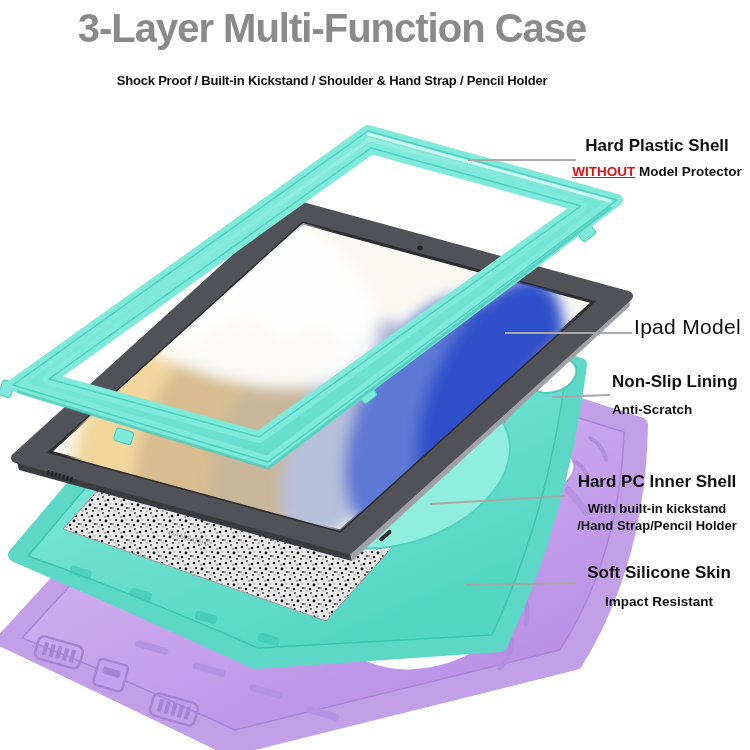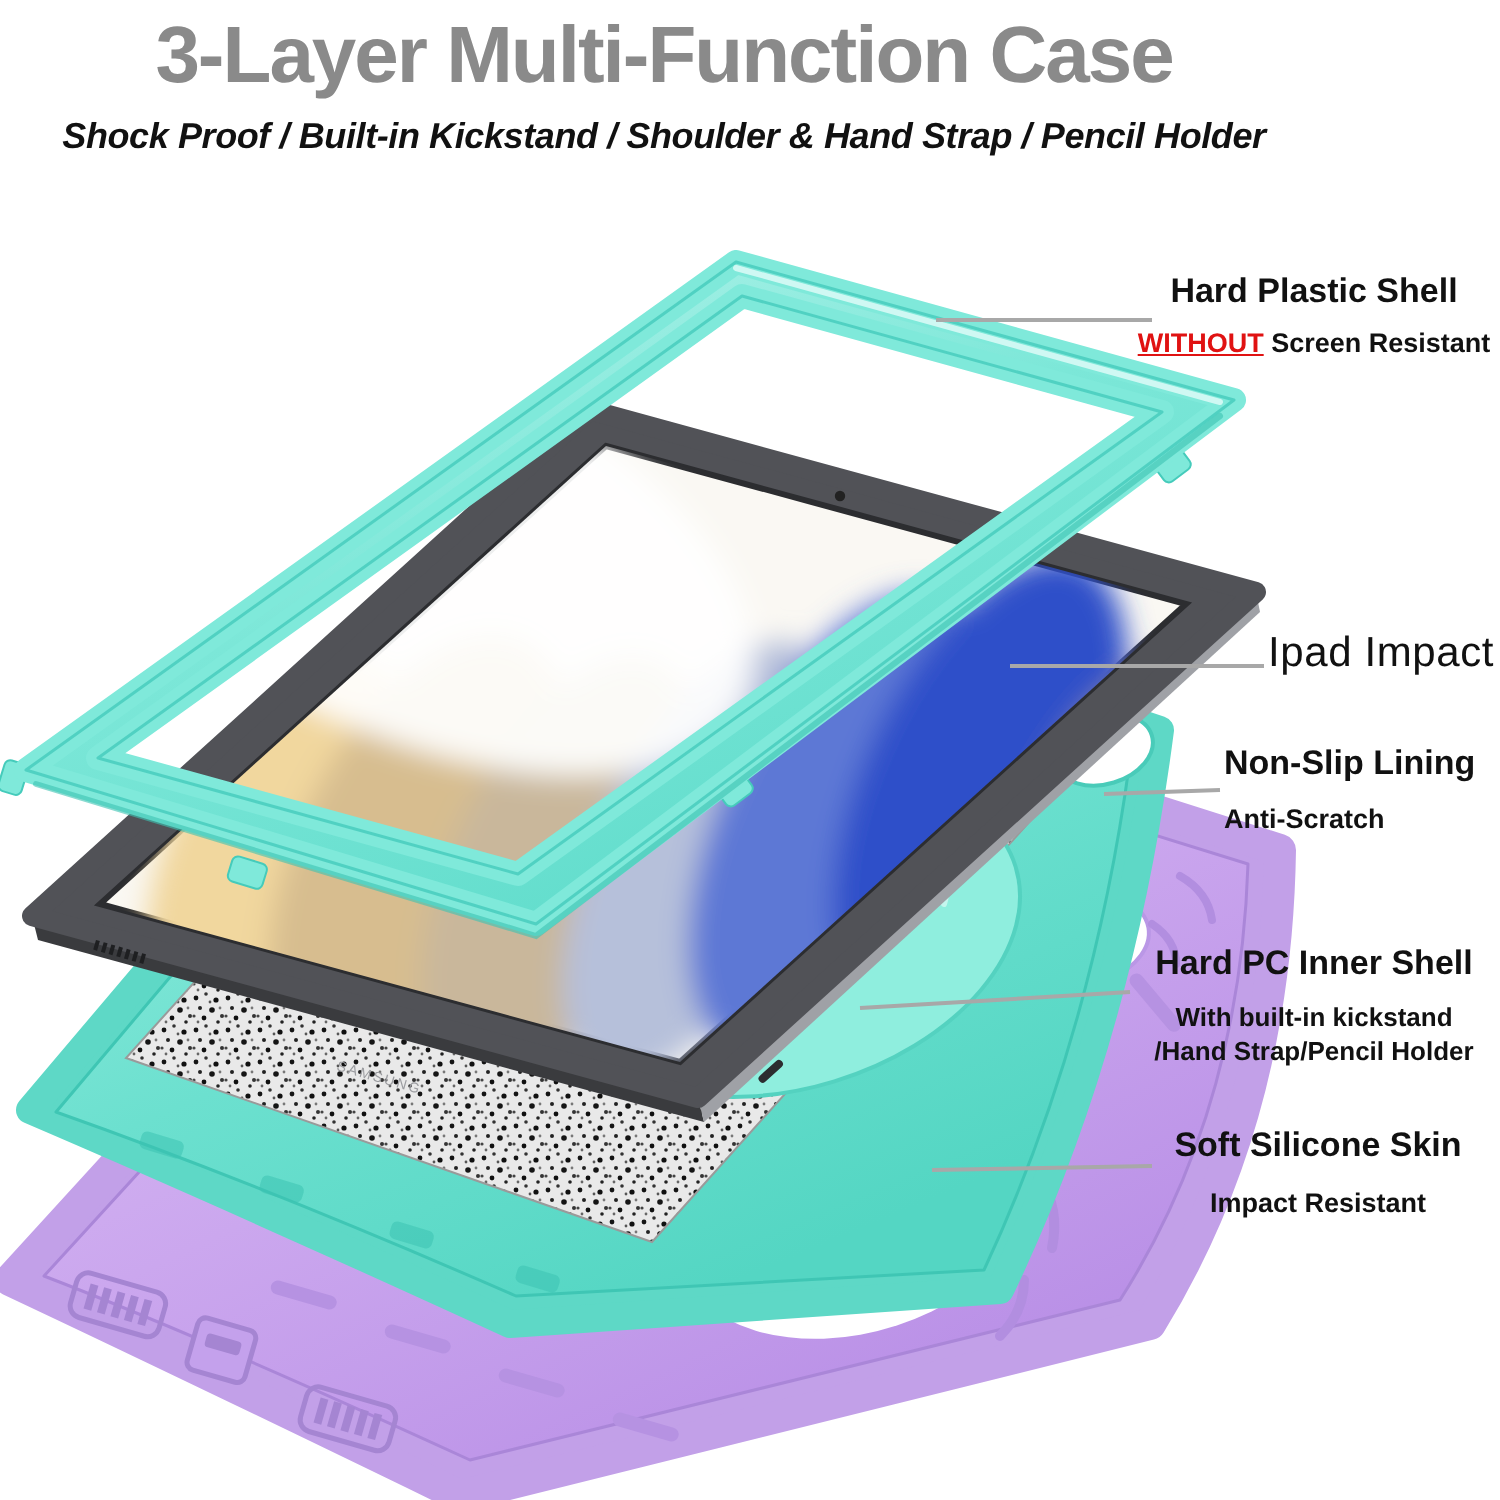--- a/index.html
+++ b/index.html
@@ -1,21 +1,21 @@
 <!DOCTYPE html>
 <html style="--c-teal: #7de8d9; --c-teal_dark: #45cbba; --c-purple: #cbaaee; --c-purple_dark: #aa86d8; --c-red: #e01212; --c-title_gray: #8a8a8a; --c-line_gray: #a8a8a8; --c-text_black: #111111; --c-bezel_gray: #515257;"><head>
 <meta charset="utf-8">
 <style>
   html,body{margin:0;padding:0;background:#fff;}
   .stage{position:relative;width:750px;height:750px;background:#fff;overflow:hidden;
          font-family:"Liberation Sans",sans-serif;}
   .art{position:absolute;left:0;top:0;}
   .hdr{position:absolute;left:0;top:6px;width:664px;text-align:center;}
   .hdr .title{font-size:40px;font-weight:700;color:var(--c-title_gray,#8a8a8a);letter-spacing:-1px;}
-  .hdr .subtitle{margin-top:7px;font-size:18px;font-weight:700;color:var(--c-text_black,#111);letter-spacing:-0.2px;font-style:italic;}
+  .hdr .subtitle{margin-top:22px;font-size:13px;font-weight:700;color:var(--c-text_black,#111);letter-spacing:-0.2px;}
   .lbl{position:absolute;color:var(--c-text_black,#111);}
   .lbl .t{font-size:17px;font-weight:700;line-height:20px;}
   .lbl .s{font-size:13px;font-weight:700;line-height:17px;}
   .lbl.center{text-align:center;}
   .red{color:var(--c-red,#e01212);text-decoration:underline;}
   .ipad .t{font-size:21px;font-weight:400;letter-spacing:0.3px;}
   #lbl-shell{left:556px;top:136px;width:202px;}
   #lbl-shell .s{margin-top:7px;font-size:13.5px;}
   #lbl-ipad{left:634px;top:317px;width:116px;}
   #lbl-lining{left:612px;top:372px;width:140px;}
@@ -189,25 +189,25 @@
     </g>
   </svg>
 
   <div class="hdr">
     <div class="title">3-Layer Multi-Function Case</div>
     <div class="subtitle">Shock Proof / Built-in Kickstand / Shoulder &amp; Hand Strap / Pencil Holder</div>
   </div>
 
   <div class="lbl center" id="lbl-shell">
     <div class="t">Hard Plastic Shell</div>
-    <div class="s"><span class="red">WITHOUT</span><span> Screen Resistant</span></div>
+    <div class="s"><span class="red">WITHOUT</span><span> Model Protector</span></div>
   </div>
 
   <div class="lbl ipad" id="lbl-ipad">
-    <div class="t">Ipad Impact</div>
+    <div class="t">Ipad Model</div>
   </div>
 
   <div class="lbl" id="lbl-lining">
     <div class="t">Non-Slip Lining</div>
     <div class="s">Anti-Scratch</div>
   </div>
 
   <div class="lbl center" id="lbl-inner">
     <div class="t">Hard PC Inner Shell</div>
     <div class="s">

